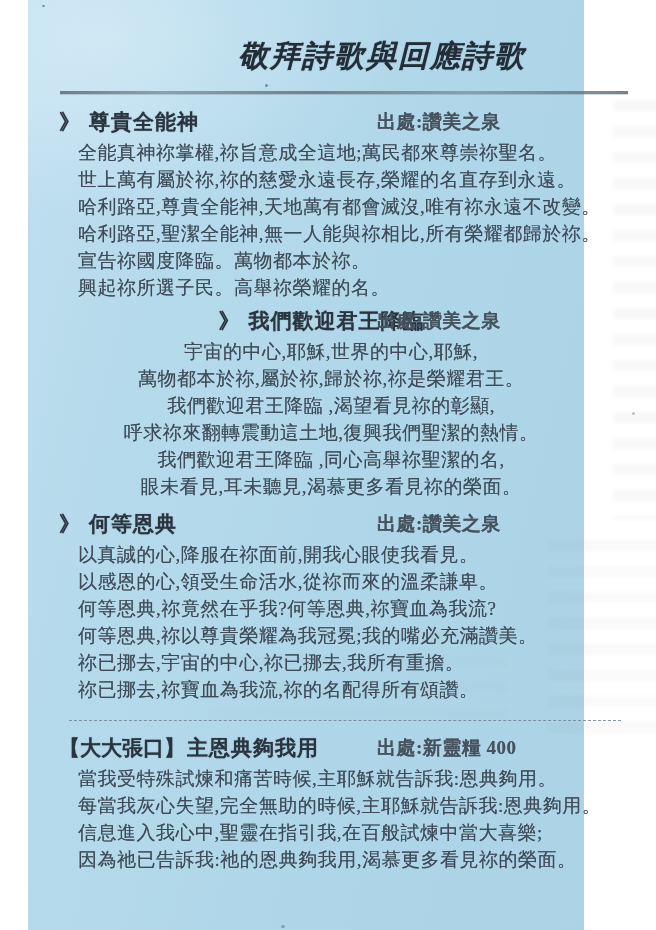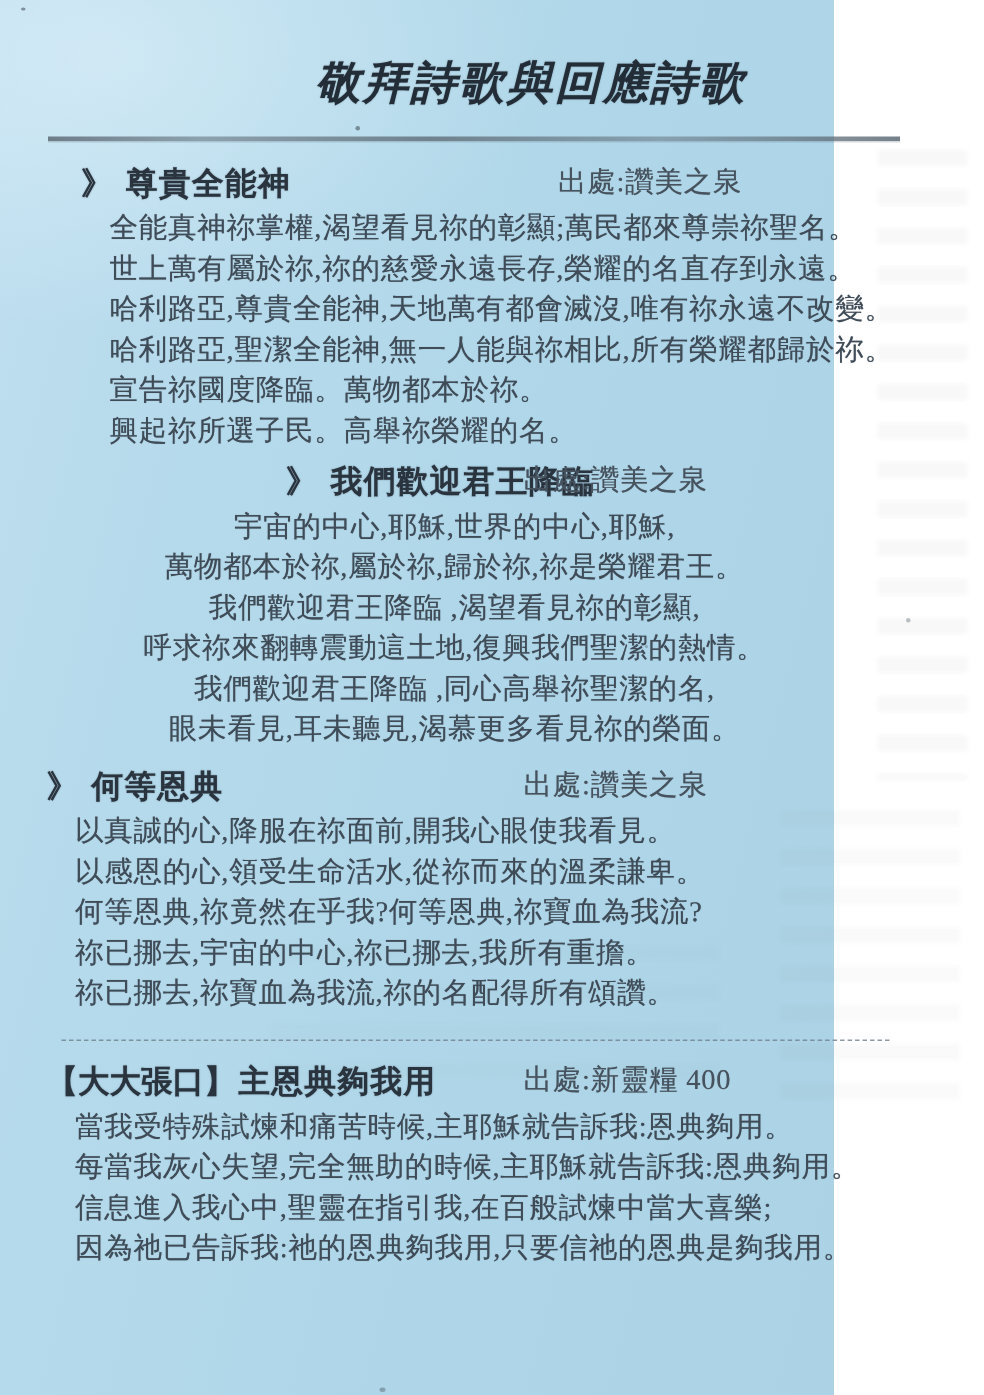--- a/index.html
+++ b/index.html
@@ -14,20 +14,21 @@
   }
   .page {
     position: relative;
     width: 556px;
     height: 930px;
     background:
       radial-gradient(ellipse 420px 260px at 12% 4%, rgba(225,242,250,0.55), rgba(225,242,250,0) 70%),
       linear-gradient(104deg, #c0dff0 0%, #b5daeb 26%, #b0d7e9 55%, #abd2e5 100%);
     box-sizing: border-box;
     color: #3f4c58;
+    margin-left: 28px;
   }
   
   .bleed {
     position: absolute;
     pointer-events: none;
     filter: blur(1.5px);
     opacity: 0.55;
     background: repeating-linear-gradient(
       180deg,
       rgba(110,128,110,0.10) 0px, rgba(110,128,110,0.10) 11px,
@@ -76,21 +77,21 @@
     box-shadow: 0 1px 0 rgba(93,107,118,0.25);
   }
 
   .content {
     position: absolute;
     top: 96px;
     left: 0;
     right: 0;
   }
   section { margin: 0; }
-  .sec-1 { margin-top: 12px; padding-left: 23px; }
+  .sec-1 { margin-top: 12px; }
   .sec-2 { margin-top: 6px; text-align: center;  }
   .sec-3 { margin-top: 10px; }
   .sec-4 { margin-top: 13px; }
 
   .heading {
     position: relative;
     padding-left: 31px;
     height: 28px;
     line-height: 28px;
     white-space: nowrap;
@@ -108,21 +109,21 @@
     font-size: 21px;
     color: #2a343f;
     letter-spacing: 1px;
     text-shadow: 0 0 1px rgba(42,52,63,0.5);
   }
   .source {
     position: absolute;
     left: 349px;
     top: 0;
     font-size: 19px;
-    font-weight: normal;
+    font-weight: bold;
     letter-spacing: 0.5px;
     color: #46525d;
     text-shadow: 0 0 0.5px rgba(70,82,93,0.6);
   }
   .lines { padding-left: 50px; padding-top: 3px; }
   .line {
     font-size: 19px;
     line-height: 27px;
     height: 27px;
     letter-spacing: 0.5px;
@@ -156,21 +157,21 @@
   <div class="title-rule"></div>
 
   <div class="content">
 
     <section class="sec-1">
       <div class="heading">
         <span class="marker">》</span><span class="song-title">尊貴全能神</span>
         <span class="source">出處:讚美之泉</span>
       </div>
       <div class="lines">
-        <div class="line">全能真神祢掌權,渴望看見祢的彰顯;萬民都來尊崇祢聖名。</div>
+        <div class="line">全能真神祢掌權,祢旨意成全這地;萬民都來尊崇祢聖名。</div>
         <div class="line">世上萬有屬於祢,祢的慈愛永遠長存,榮耀的名直存到永遠。</div>
         <div class="line">哈利路亞,尊貴全能神,天地萬有都會滅沒,唯有祢永遠不改變。</div>
         <div class="line">哈利路亞,聖潔全能神,無一人能與祢相比,所有榮耀都歸於祢。</div>
         <div class="line">宣告祢國度降臨。萬物都本於祢。</div>
         <div class="line">興起祢所選子民。高舉祢榮耀的名。</div>
       </div>
     </section>
 
     <section class="sec-2">
       <div class="heading">
@@ -189,34 +190,35 @@
 
     <section class="sec-3">
       <div class="heading">
         <span class="marker">》</span><span class="song-title">何等恩典</span>
         <span class="source">出處:讚美之泉</span>
       </div>
       <div class="lines">
         <div class="line">以真誠的心,降服在祢面前,開我心眼使我看見。</div>
         <div class="line">以感恩的心,領受生命活水,從祢而來的溫柔謙卑。</div>
         <div class="line">何等恩典,祢竟然在乎我?何等恩典,祢寶血為我流?</div>
+        <div class="line">何等恩典,祢以尊貴榮耀為我冠冕;我的嘴必充滿讚美。</div>
         <div class="line">祢已挪去,宇宙的中心,祢已挪去,我所有重擔。</div>
         <div class="line">祢已挪去,祢寶血為我流,祢的名配得所有頌讚。</div>
       </div>
     </section>
 
     <div class="dashed-rule"></div>
 
     <section class="sec-4">
       <div class="heading">
         <span class="marker">【大大張口】</span><span class="song-title">主恩典夠我用</span>
         <span class="source">出處:新靈糧 400</span>
       </div>
       <div class="lines">
         <div class="line">當我受特殊試煉和痛苦時候,主耶穌就告訴我:恩典夠用。</div>
         <div class="line">每當我灰心失望,完全無助的時候,主耶穌就告訴我:恩典夠用。</div>
         <div class="line">信息進入我心中,聖靈在指引我,在百般試煉中當大喜樂;</div>
-        <div class="line">因為祂已告訴我:祂的恩典夠我用,只要信祂的恩典是夠我用。</div>
+        <div class="line">因為祂已告訴我:祂的恩典夠我用,渴慕更多看見祢的榮面。</div>
       </div>
     </section>
 
   </div>
 </div>
 
 </body></html>

